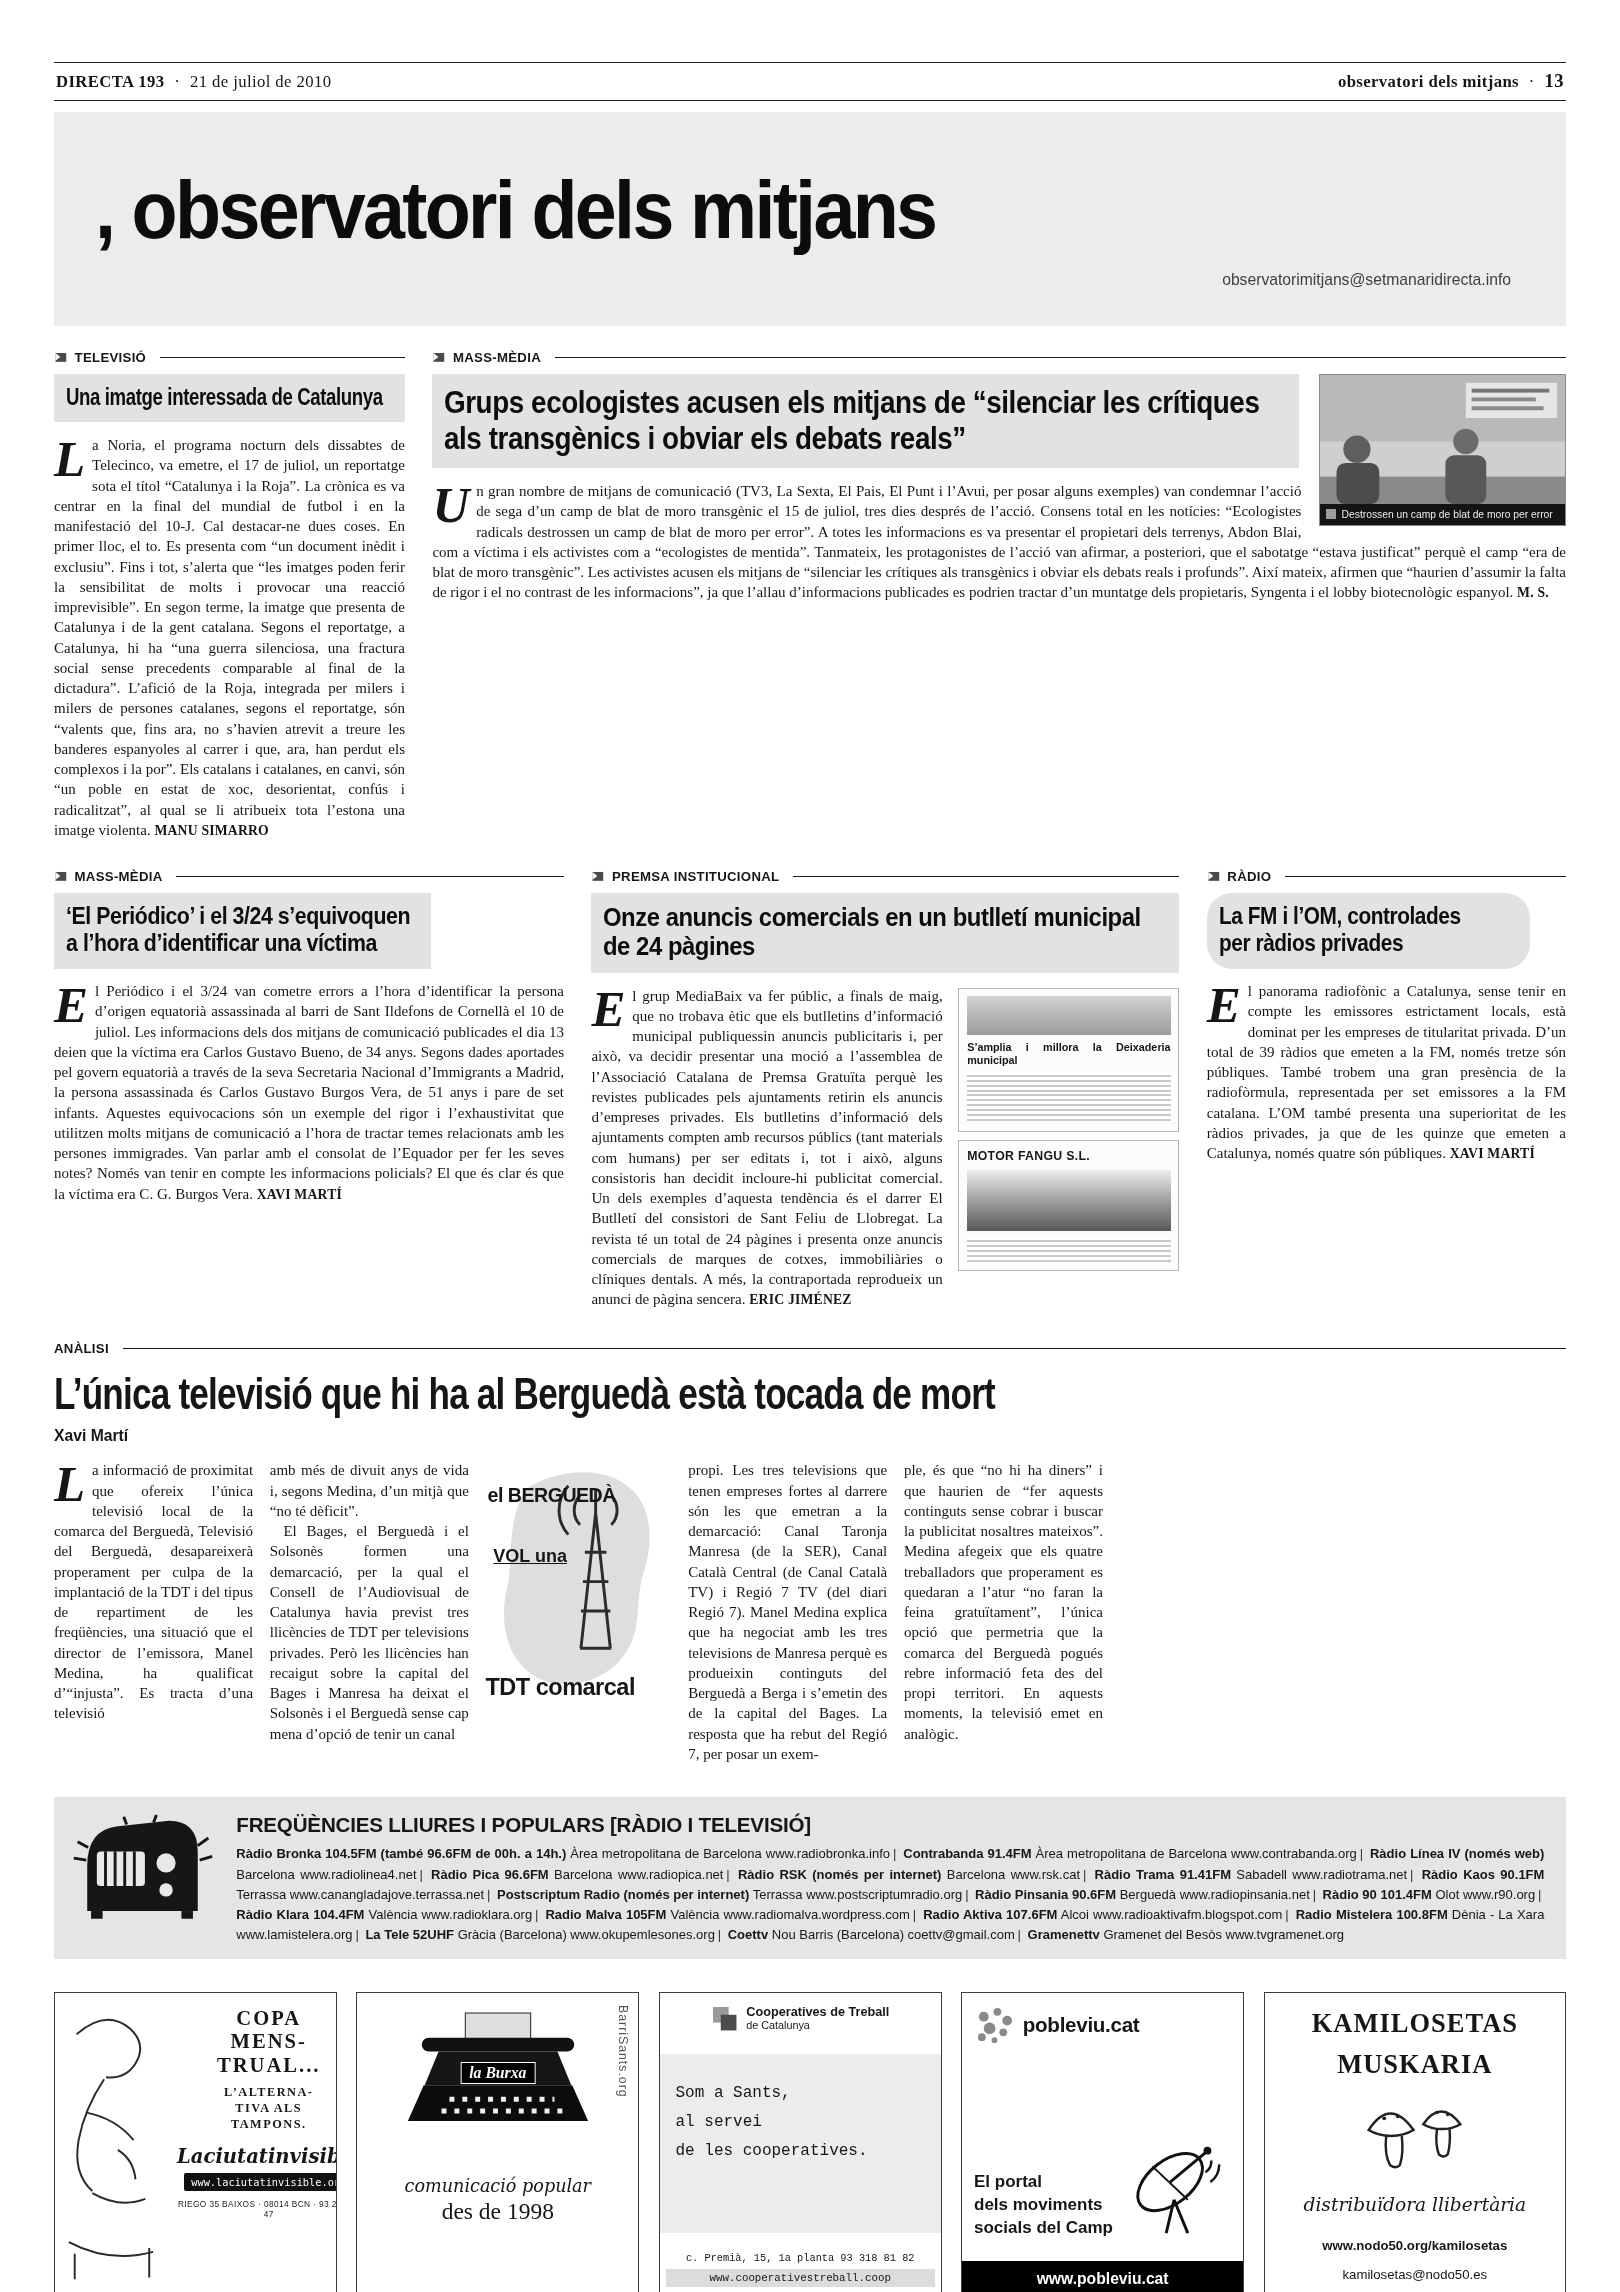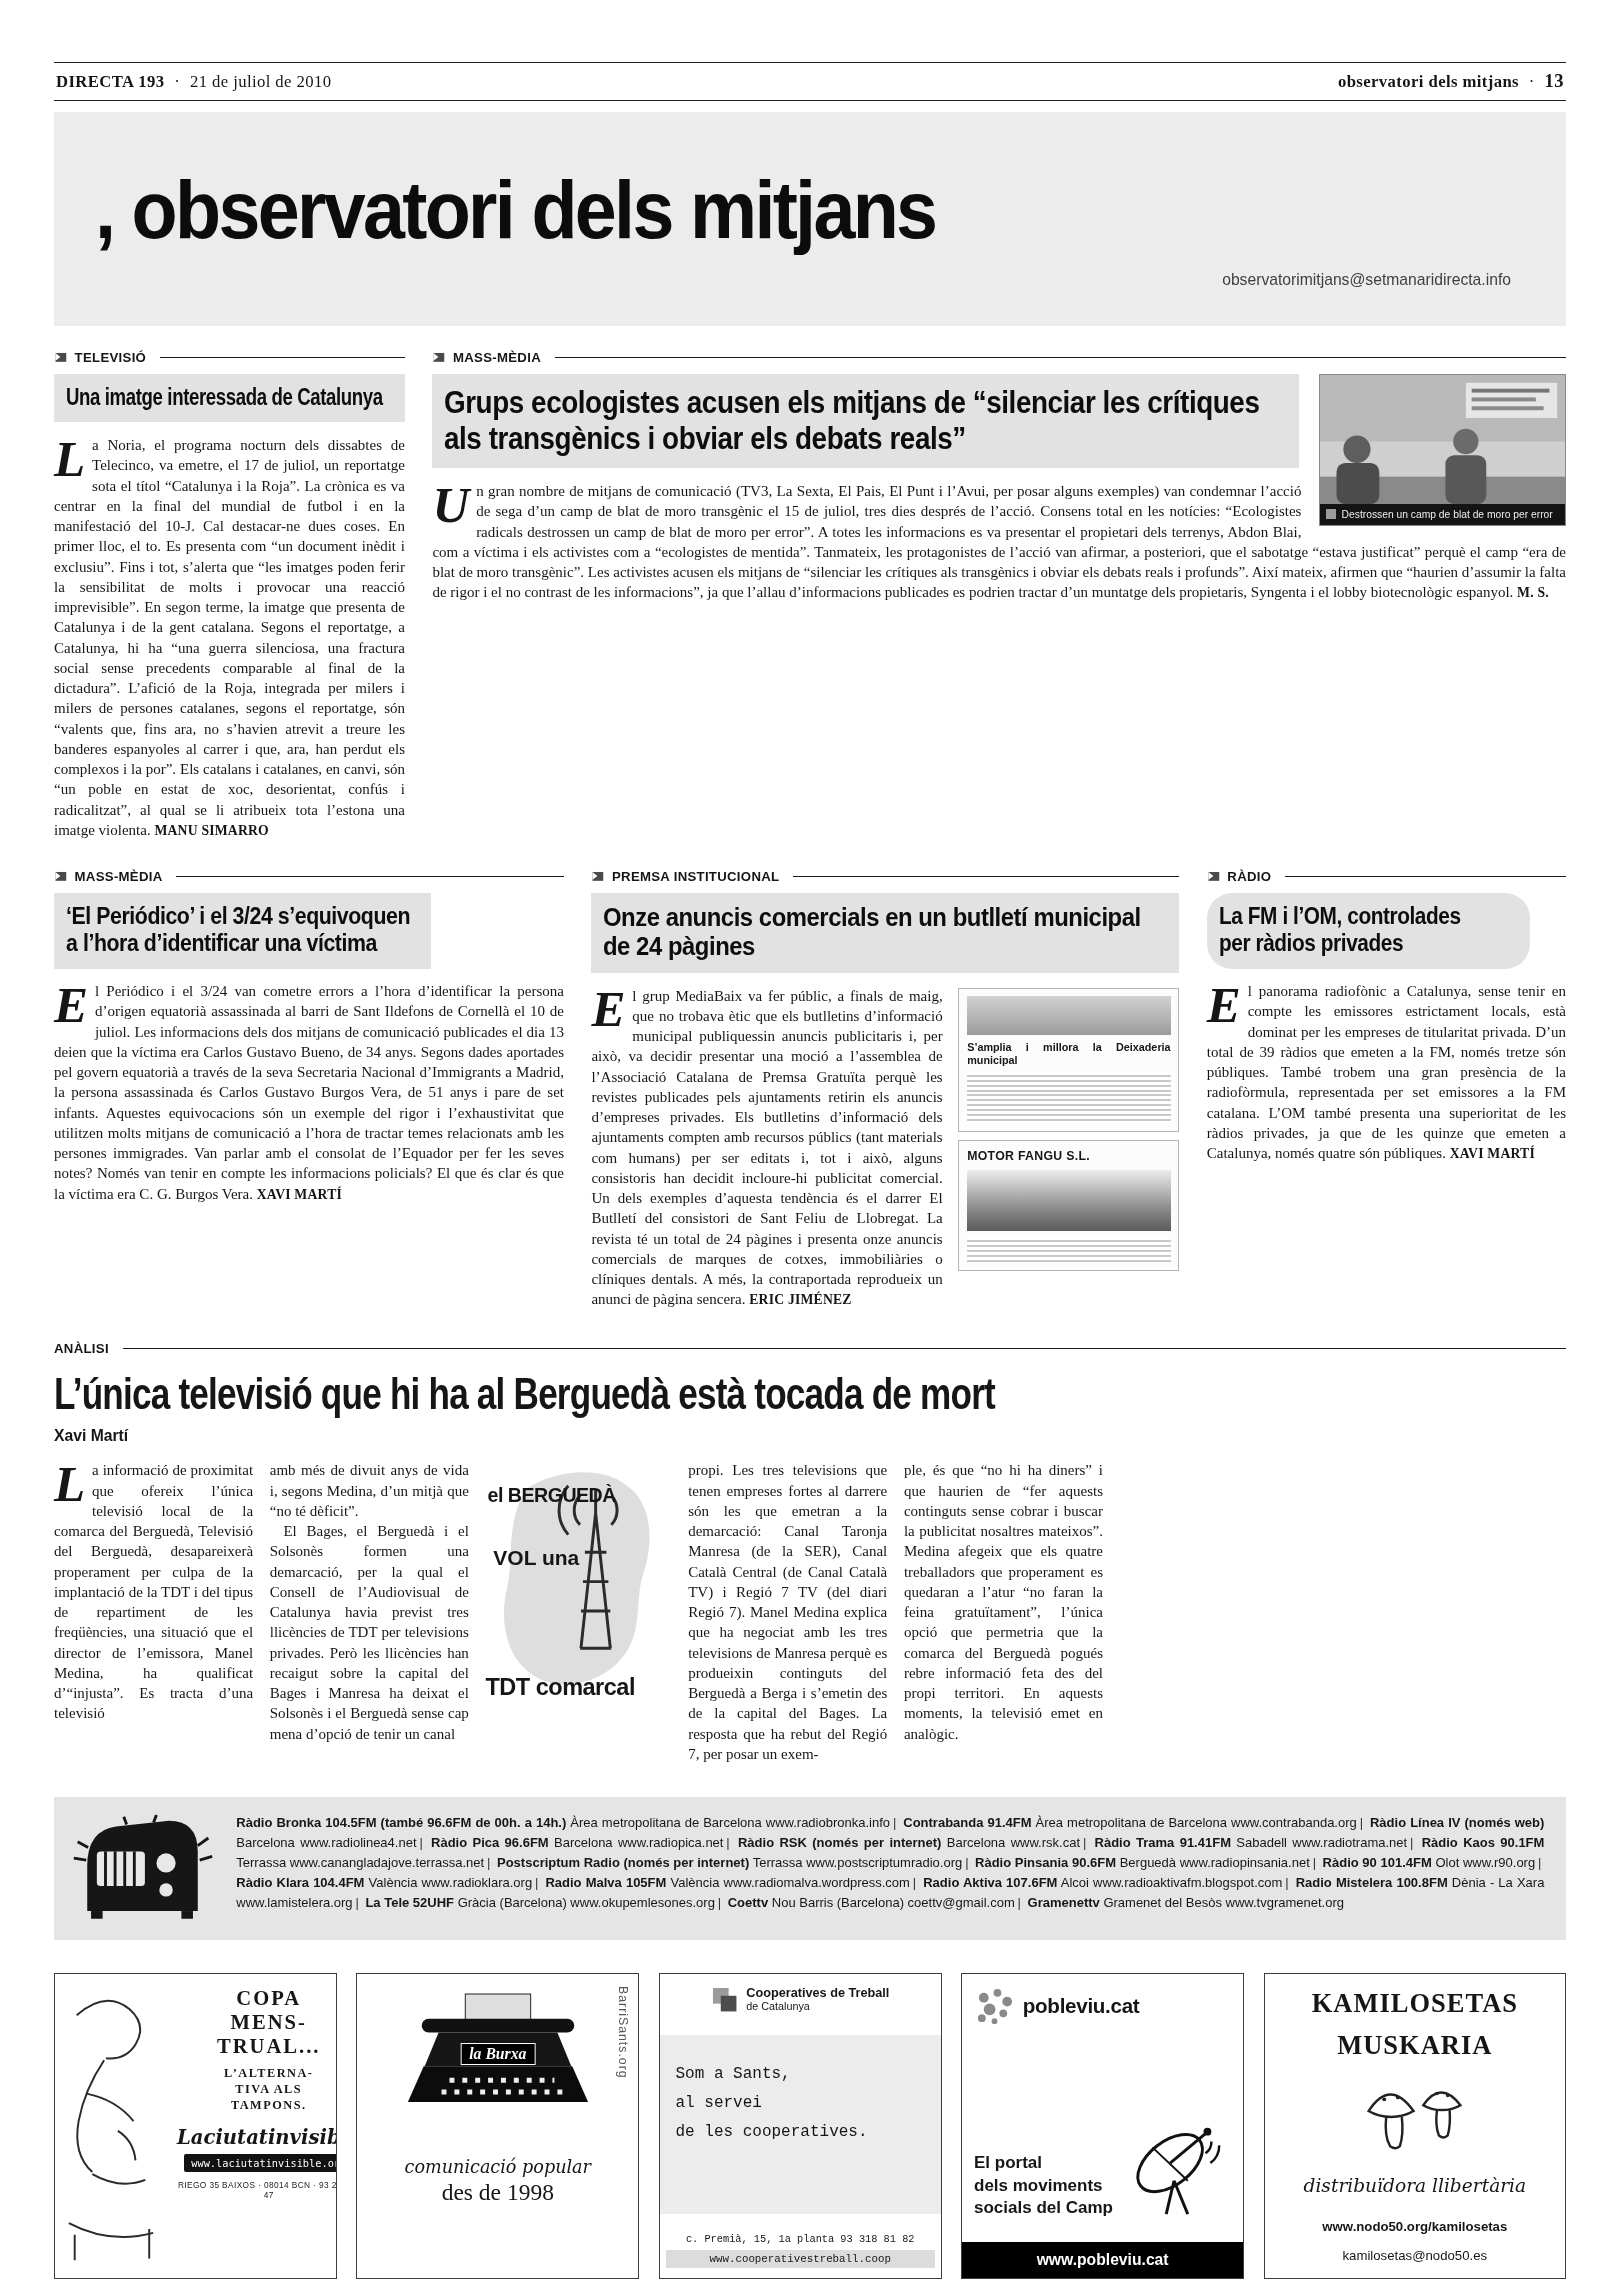--- a/index.html
+++ b/index.html
@@ -96,21 +96,21 @@
     font-family:"Liberation Sans", sans-serif; font-weight:bold; font-size:45px; letter-spacing:-1px;
     line-height:1.05; white-space:nowrap; transform:scaleX(.78); transform-origin:0 0; margin:13.7px 0 9.8px;
   }
   .an-author { font-family:"Liberation Sans", sans-serif; font-weight:bold; font-size:15.7px; margin-bottom:15.7px; }
   .an-cols { display:flex; gap:16.7px; width:1049px; }
   .an-col { flex:1 1 0; }
   .an-col p + p { text-indent:13.7px; margin-top:0; }
   .an-graphic { flex:0 0 186px; position:relative; height:253px; font-family:"Liberation Sans", sans-serif; }
   .an-graphic svg { position:absolute; inset:0; width:100%; height:100%; }
   .bg-line1 { position:absolute; top:23.5px; left:2px; font-weight:bold; font-size:19.6px; letter-spacing:-0.5px; }
-  .bg-line2 { position:absolute; top:86px; left:7.8px; font-weight:bold; font-size:21px; }
+  .bg-line2 { position:absolute; top:86px; left:7.8px; font-weight:bold; font-size:18px;text-decoration:underline; }
   .bg-line3 { position:absolute; bottom:11.8px; left:0; font-weight:bold; font-size:23.5px; letter-spacing:-0.5px; }
 
   
   .freqbox { margin-top:33px; background:#e5e5e5; padding:15.7px 21.6px 13.7px 13.7px; display:flex; gap:19.6px; align-items:flex-start; }
   .radio-art { flex:0 0 149px; }
   .freq-content { flex:1 1 auto; }
   .freq-title {
     font-family:"Liberation Sans", sans-serif; font-weight:bold; font-size:20.6px;
     letter-spacing:-0.2px; margin-bottom:7.8px;
   }
@@ -356,20 +356,21 @@
         <line x1="59" y1="40" x2="59" y2="76"></line>
         <line x1="69" y1="40" x2="69" y2="76"></line>
       </g>
       <circle cx="102" cy="52" r="10" fill="#e8e8e8"></circle>
       <circle cx="102" cy="80" r="7" fill="#e8e8e8"></circle>
       <rect x="24" y="102" width="12" height="8" fill="#161616"></rect>
       <rect x="118" y="102" width="12" height="8" fill="#161616"></rect>
       <path d="M10 30 l11 6 M6 47 l13 2 M146 26 l-11 8 M150 45 l-13 4 M58 4 l3 8 M92 2 l-3 8" stroke="#161616" stroke-width="3" fill="none"></path>
     </svg>
     <div class="freq-content">
+      <div class="freq-title">FREQÜÈNCIES LLIURES I POPULARS [RÀDIO I TELEVISIÓ]</div>
       <div class="freq-list">
         
       
           <span class="station"><b class="st-name">Ràdio Bronka 104.5FM (també 96.6FM de 00h. a 14h.)</b> <span class="st-desc">Àrea metropolitana de Barcelona www.radiobronka.info</span><span class="st-sep">|</span></span>
         
           <span class="station"><b class="st-name">Contrabanda 91.4FM</b> <span class="st-desc">Àrea metropolitana de Barcelona www.contrabanda.org</span><span class="st-sep">|</span></span>
         
           <span class="station"><b class="st-name">Ràdio Línea IV (només web)</b> <span class="st-desc">Barcelona www.radiolinea4.net</span><span class="st-sep">|</span></span>
         
           <span class="station"><b class="st-name">Ràdio Pica 96.6FM</b> <span class="st-desc">Barcelona www.radiopica.net</span><span class="st-sep">|</span></span>

